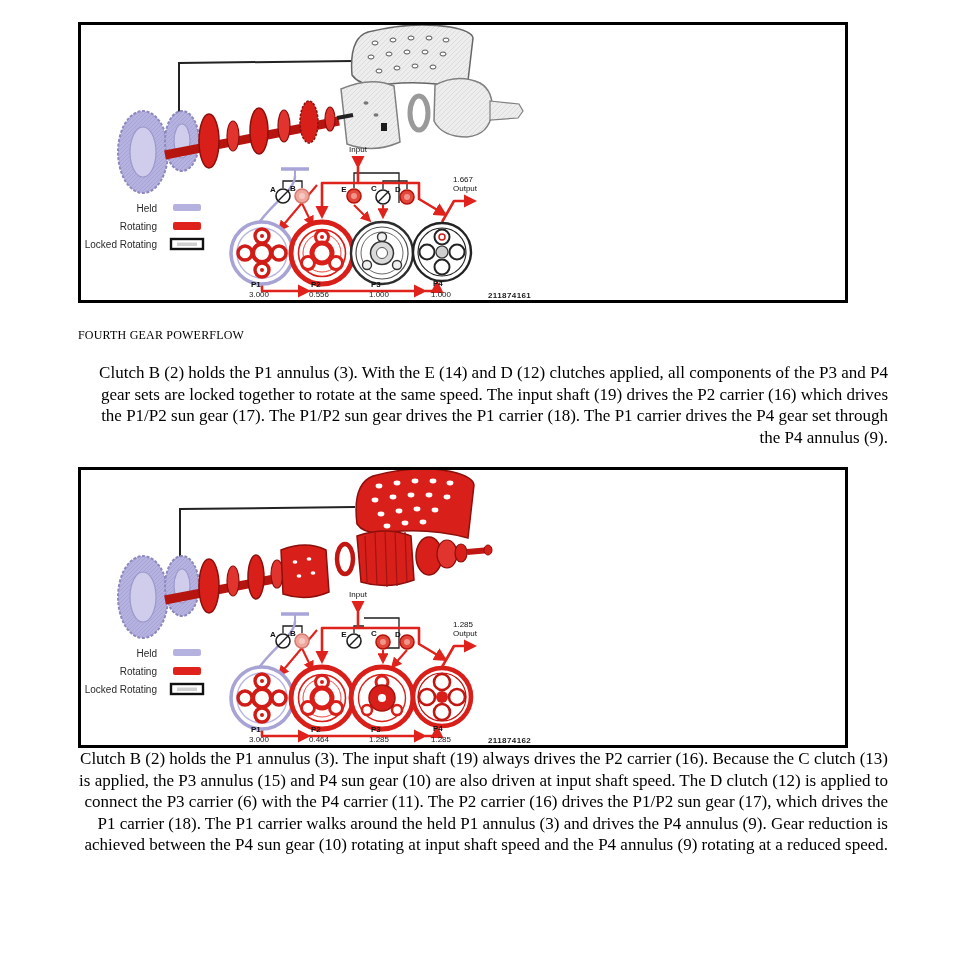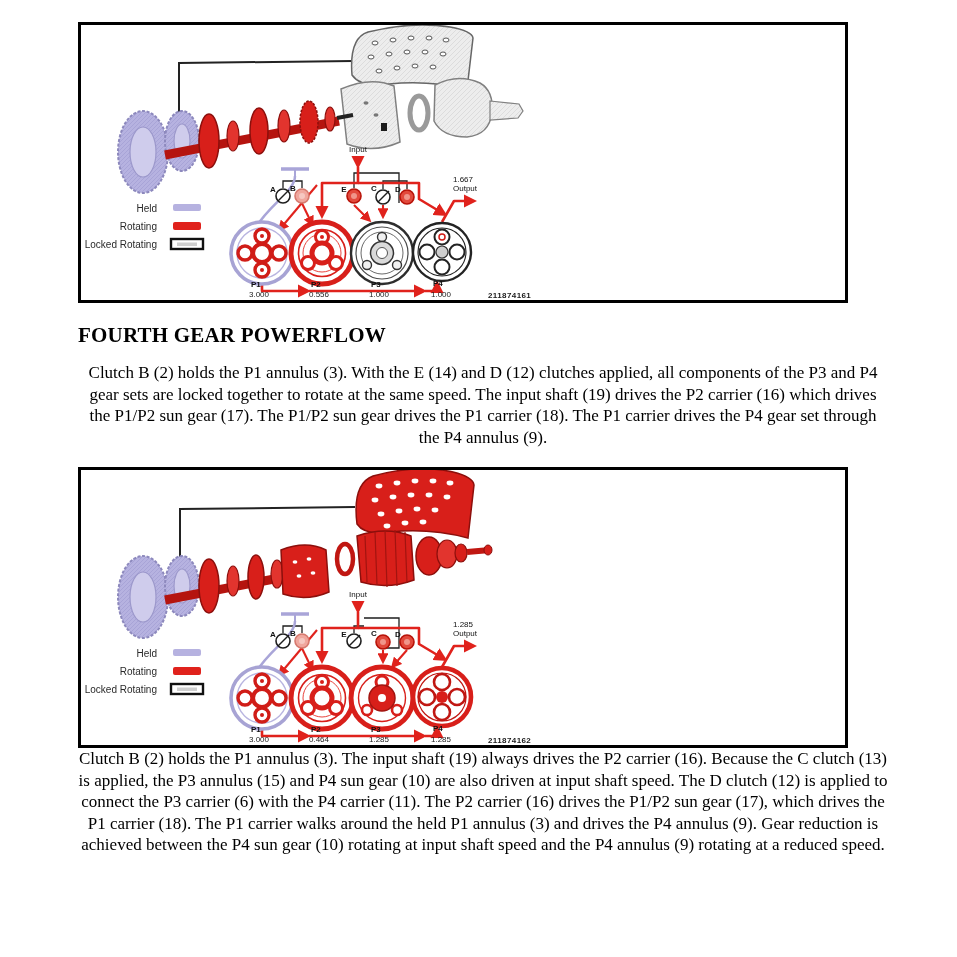--- a/index.html
+++ b/index.html
@@ -1,23 +1,23 @@
 <!DOCTYPE html>
 <html><head>
 <meta charset="utf-8">
 <style>
   html,body{margin:0;padding:0;background:#fff;}
   body{width:957px;height:957px;overflow:hidden;
        font-family:"Liberation Serif", serif;color:#000;}
   .page{padding-left:78px;padding-top:22px;width:879px;}
   .figure-box{width:764px;height:275px;border:3px solid #000;background:#fff;overflow:hidden;}
   .fig-svg{display:block;width:764px;height:275px;}
-  h2.sec-heading{font-size:21px;line-height:22px;font-weight:bold;margin:21px 9px 16px 0;
+  h2.sec-heading{font-size:12px;line-height:22px;font-weight:normal;margin:21px 9px 16px 0;
      font-family:"Liberation Serif", serif;letter-spacing:.2px;}
-  p.sec-para{font-size:17px;line-height:21.5px;margin:0 0 19px 0;width:810px;text-align:center;}
+  p.sec-para{font-size:17px;line-height:21.5px;margin:0 0 19px 0;width:810px;text-align:right;}
   
   .rl{fill:none;stroke:#e0221c;stroke-width:2.6;stroke-linejoin:round;}
   .rl2{fill:none;stroke:#e0221c;stroke-width:2.1;}
   .lav{fill:none;stroke:#a9a5d8;}
   .blk{fill:none;stroke:#1e1e1e;stroke-width:1.3;}
   .slabel{font:bold 8px "Liberation Sans", sans-serif;fill:#111;}
   .svalue{font:8px "Liberation Sans", sans-serif;fill:#222;}
   .io{font:8px "Liberation Sans", sans-serif;fill:#111;}
   .legend-t{font:10px "Liberation Sans", sans-serif;fill:#2a2a2a;}
   .fig-num{font:bold 8px "Liberation Sans", sans-serif;fill:#1a1a1a;letter-spacing:.4px;}

